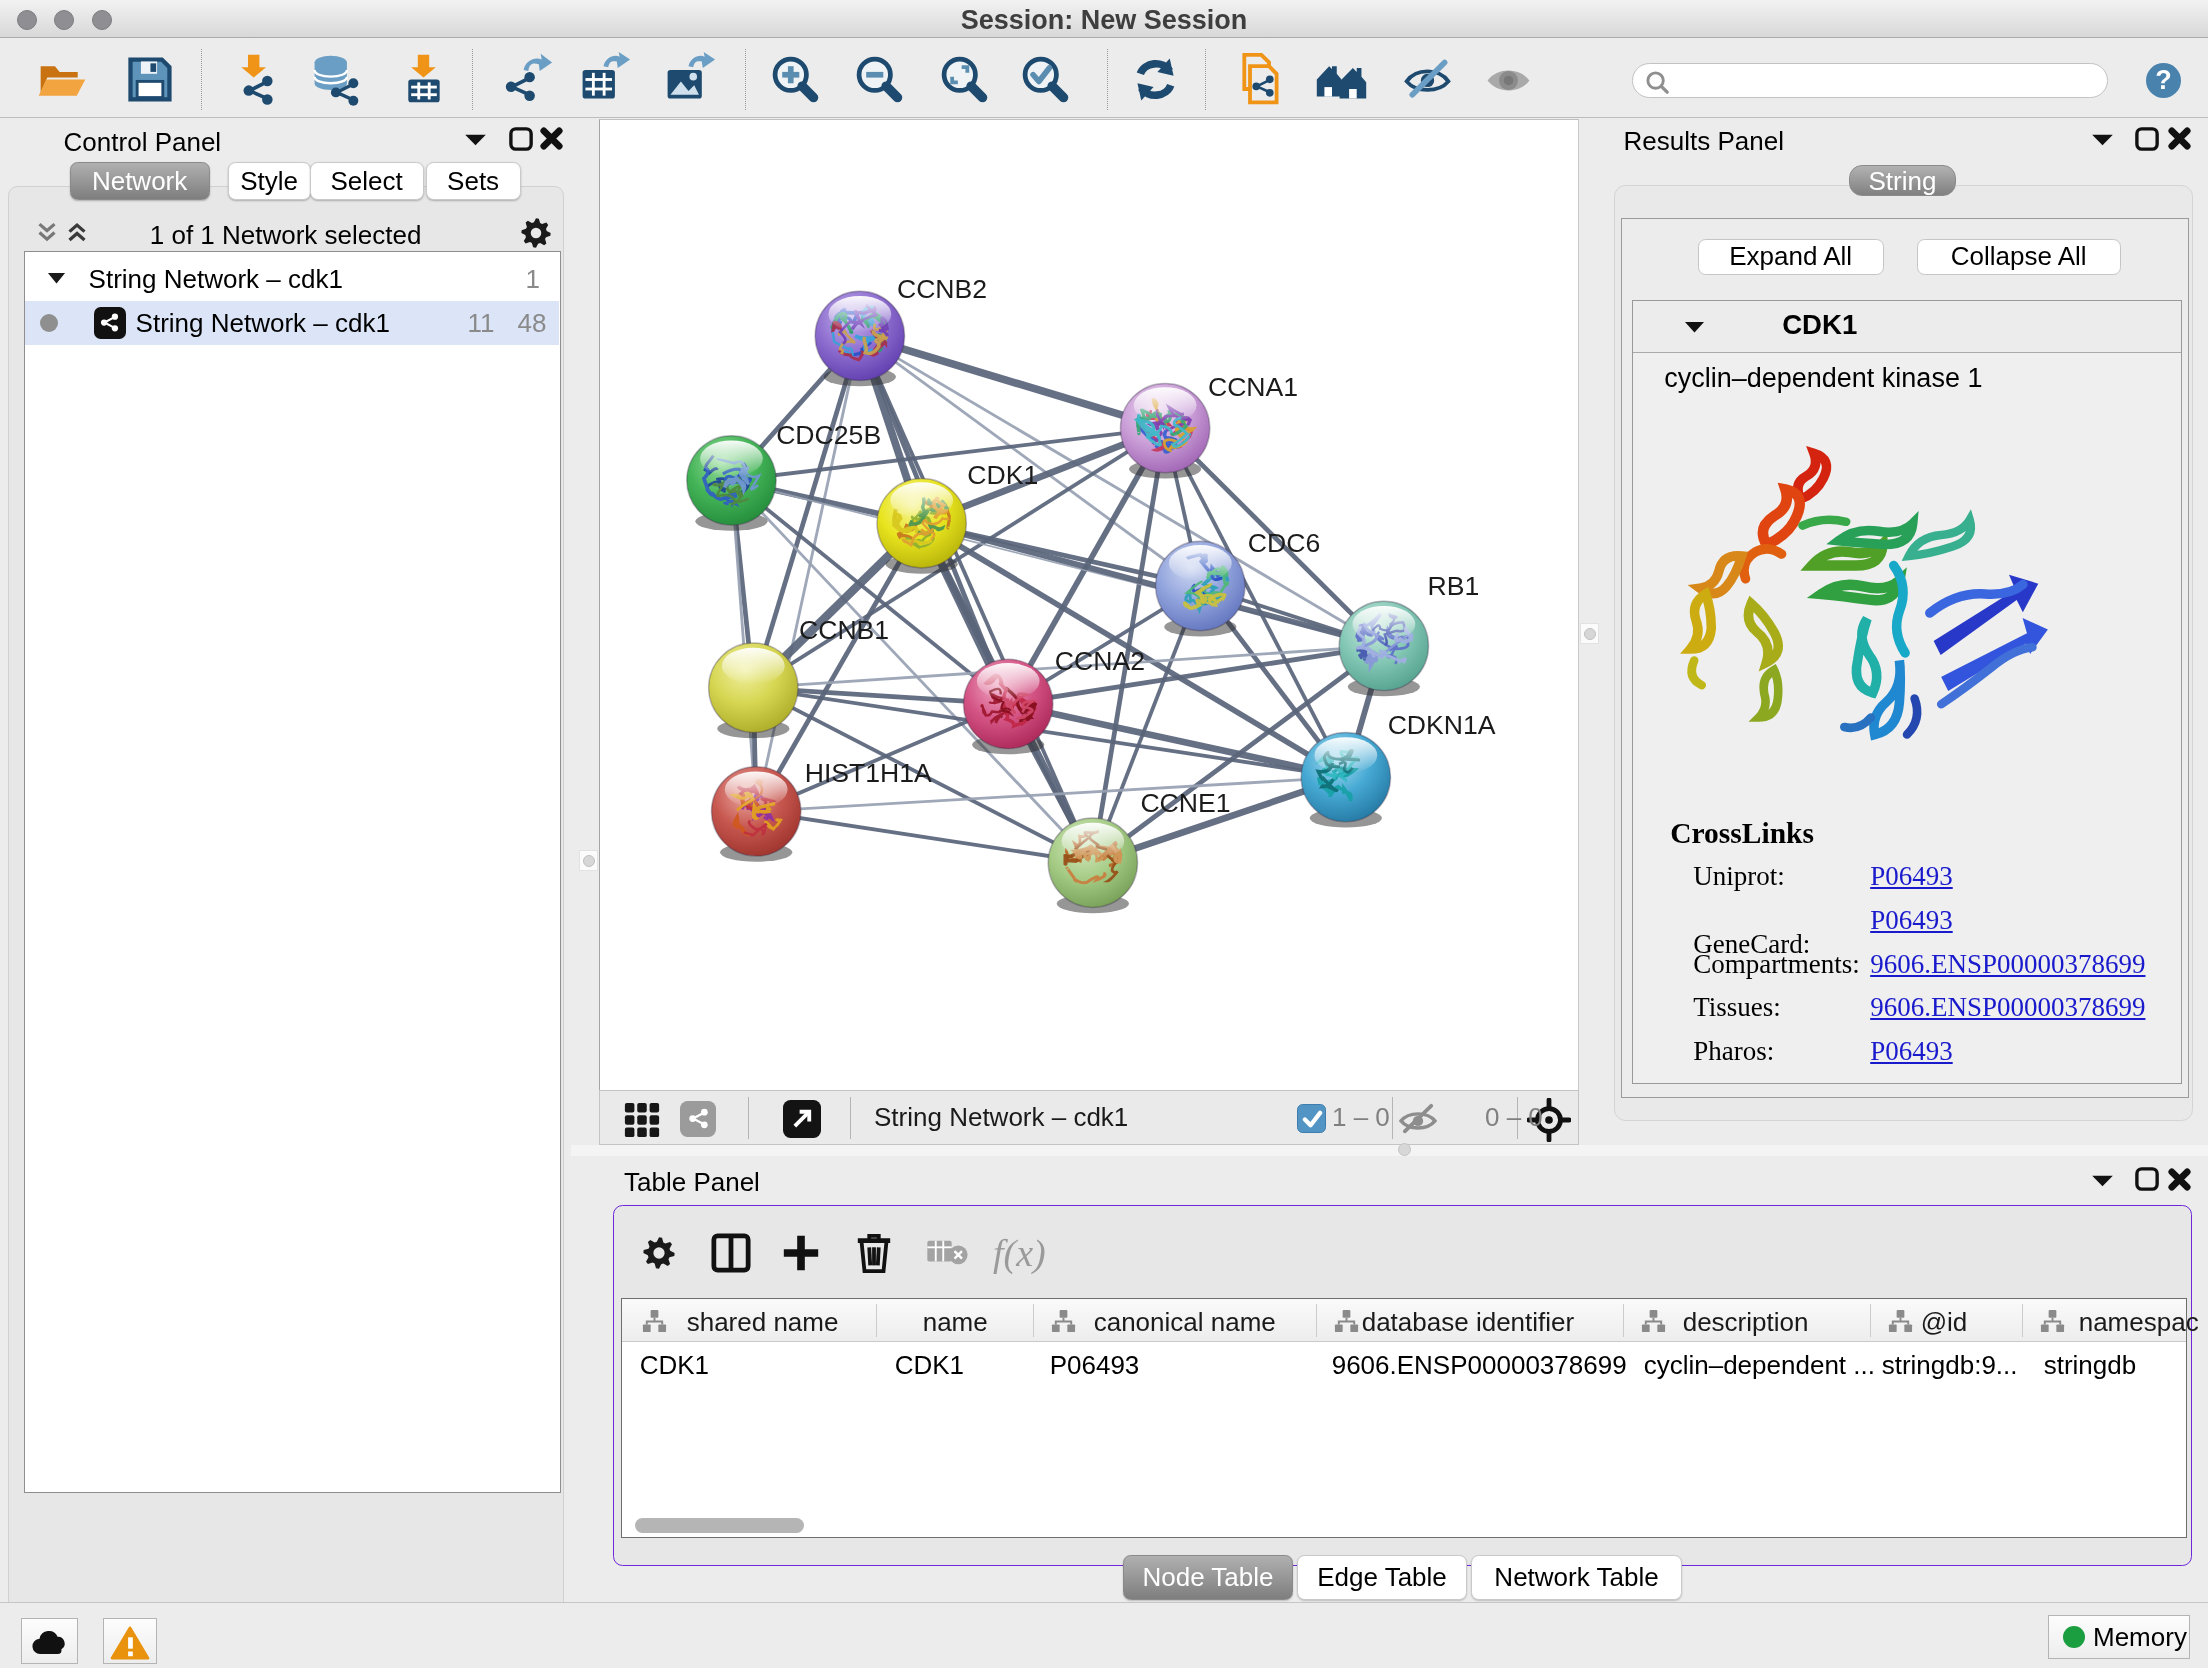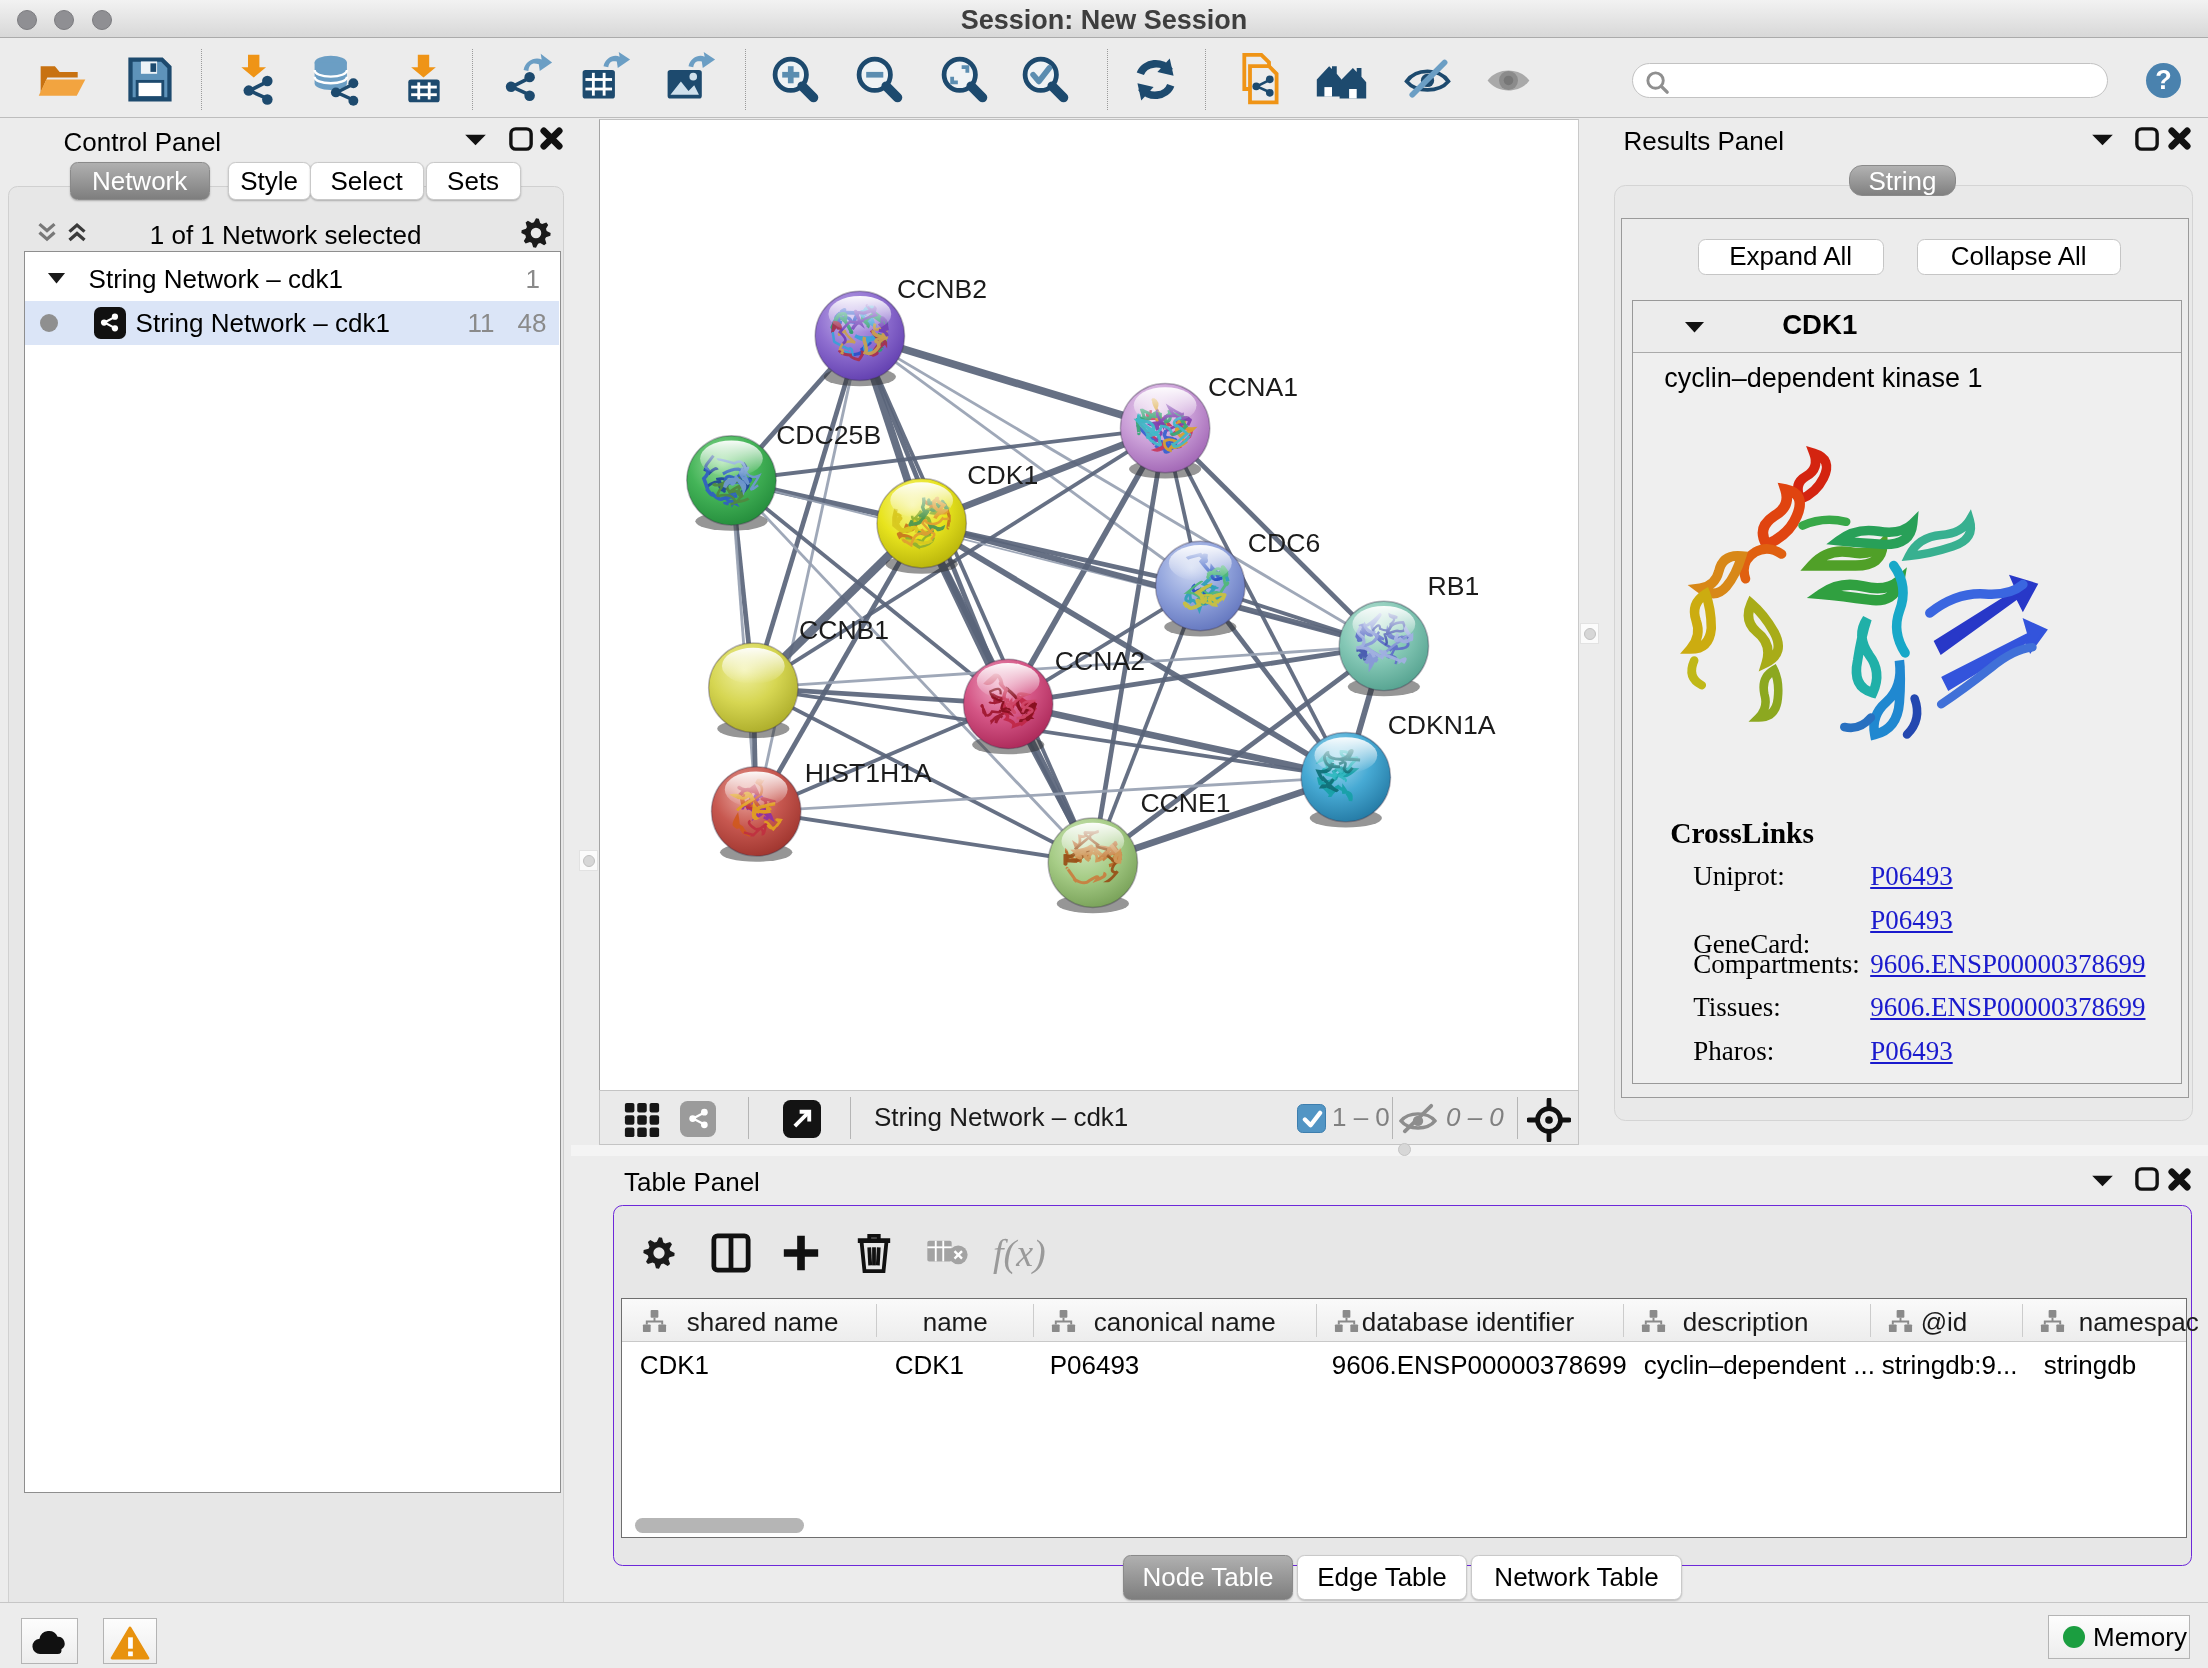--- a/index.html
+++ b/index.html
@@ -667,21 +667,21 @@
       </g>
     <circle cx="23" cy="23" r="4" fill="#111"></circle>
   </svg>
 
   <div class="cbsep" style="left:148px;"></div>
   <div class="cbsep" style="left:250px;"></div>
   <div class="cbsep" style="left:792px;"></div>
   <div class="cbsep" style="left:917px;"></div>
   <div style="position:absolute; left:274px; top:11.4px; font-size:26px; color:#1a1a1a;">String Network – cdk1</div>
   <div style="position:absolute; left:732px; top:11.4px; font-size:26px; color:#808080;">1 – 0</div>
-  <div style="position:absolute; left:846px; top:11.4px; font-size:26px; color:#808080;font-style:italic;">0 – 0</div>
+  <div style="position:absolute; left:885px; top:11.4px; font-size:26px; color:#808080;">0 – 0</div>
 </div>
 
 <div class="abs" id="rpanel">
   <div id="rp-title">Results Panel</div>
   <div id="rp-strtab">String</div>
   <div id="rp-content">
     <div id="rp-scroll">
       <div class="rbtn" style="left:76px; width:186px;">Expand All</div>
       <div class="rbtn" style="left:295px; width:204px;">Collapse All</div>
       <div id="rp-cdk">

